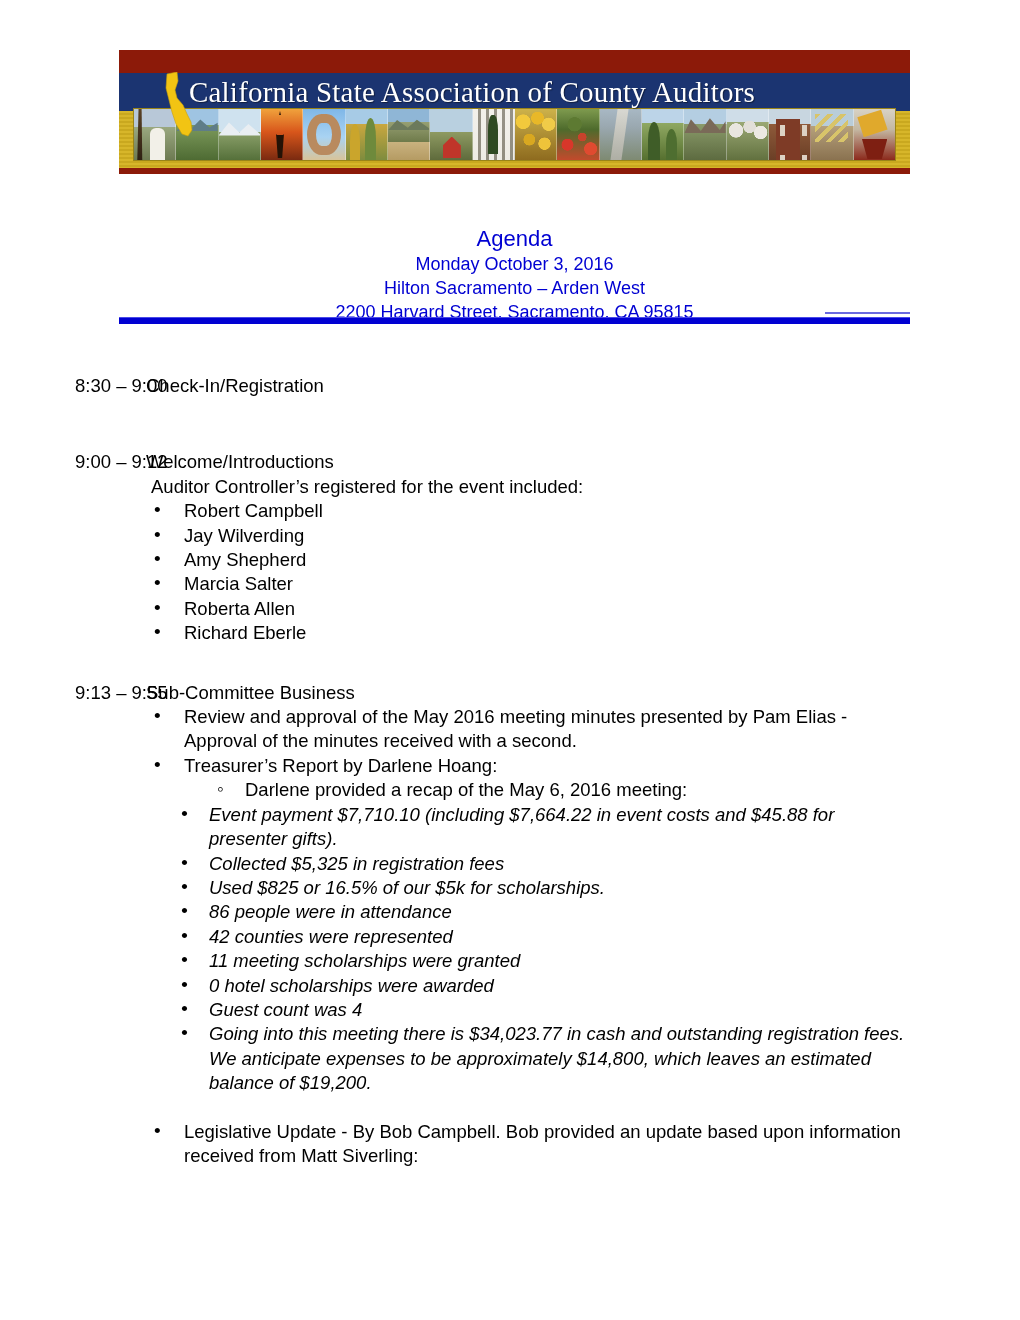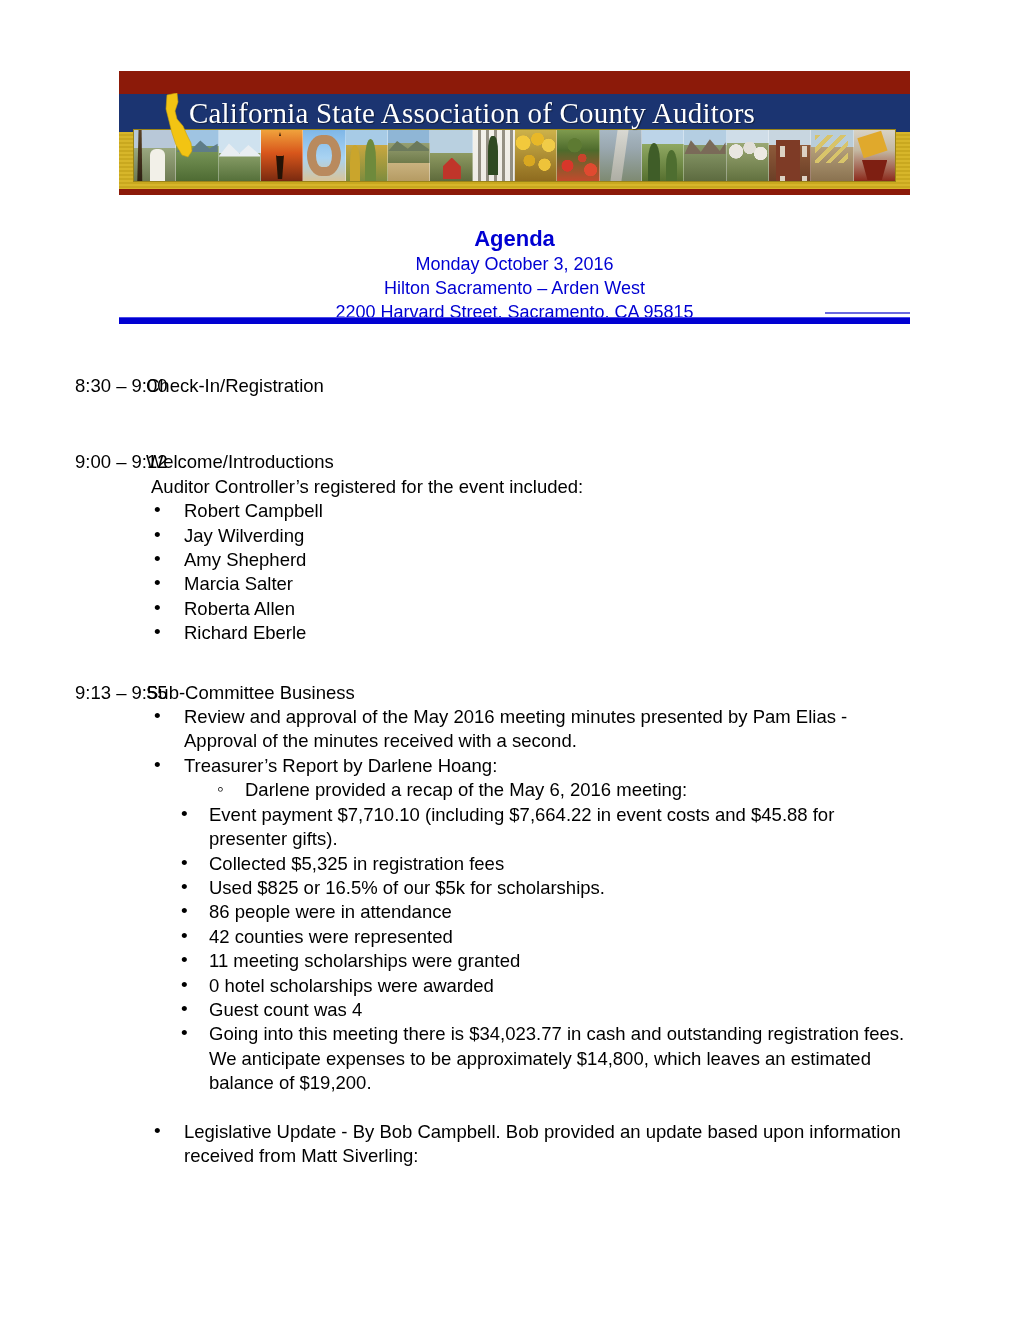--- a/index.html
+++ b/index.html
@@ -13,21 +13,21 @@
     position: relative;
     font-family: "Liberation Sans", sans-serif;
     color: #000000;
     overflow: hidden;
   }
 
   
   .banner {
     position: absolute;
     left: 119px;
-    top: 71px;
+    top: 50px;
     width: 791px;
     height: 124px;
     background: #d9b828;
     box-sizing: border-box;
   }
   .banner-redtop {
     position: absolute;
     left: 0; top: 0;
     width: 100%;
     height: 23px;
@@ -210,21 +210,21 @@
   .title-block {
     position: absolute;
     left: 119px;
     top: 226px;
     width: 791px;
     text-align: center;
     color: #0000d2;
   }
   .doc-title {
     font-size: 22px;
-    font-weight: bold;
+    font-weight: normal;
     line-height: 26px;
     margin: 0;
   }
   .doc-sub {
     font-size: 18px;
     line-height: 24px;
     margin: 0;
   }
   .title-rule {
     position: absolute;
@@ -300,21 +300,21 @@
   ul.l2 > li { padding-left: 35px; }
   ul.l2 > li::before {
     content: "\25E6";
     position: absolute;
     left: 7px;
     top: -1px;
     font-size: 19px;
     line-height: 24.4px;
   }
   
-  ul.l3 { margin-left: 27px; }
+  ul.l3 { margin-left: 27px; font-style: italic; }
   ul.l3 > li { padding-left: 36px; }
   ul.l3 > li::before {
     content: "\2022";
     position: absolute;
     left: 8px;
     top: -1px;
     font-size: 19px;
     line-height: 24.4px;
   }
 </style>

